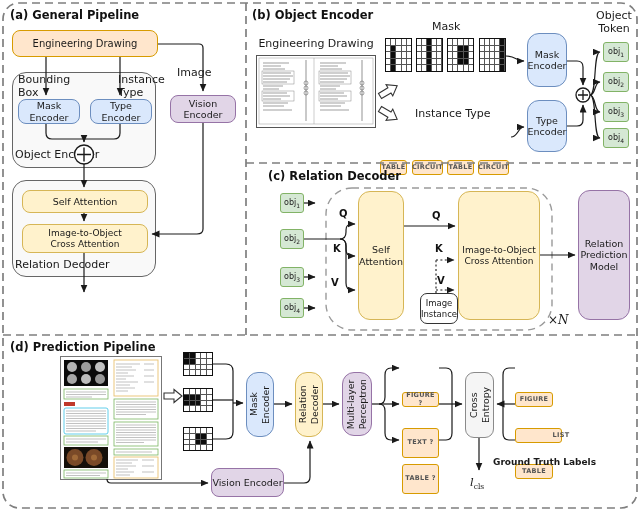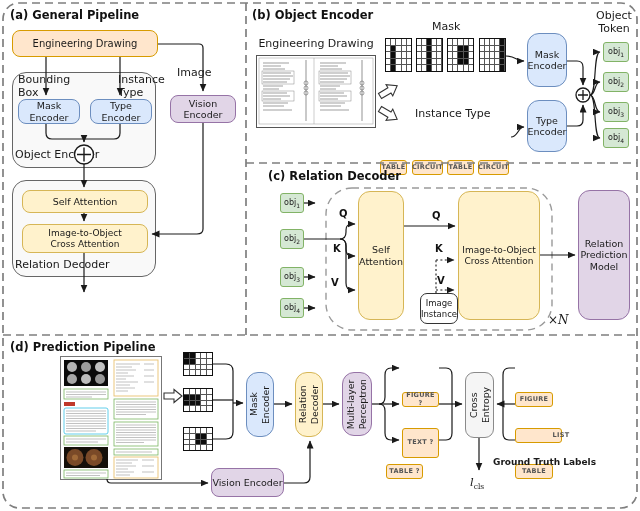--- a/index.html
+++ b/index.html
@@ -421,21 +421,21 @@
         <span>Perceptron</span>
       </div>
   </div>
 
   <div class="box orange r2 tok" style="left:402px;top:360px;width:37px;height:15px;">
       <span>FIGURE ?</span>
     </div>
   <div class="box orange r2 tok" style="left:402px;top:396px;width:37px;height:30px;">
       <span>TEXT ?</span>
     </div>
-  <div class="box orange r2 tok" style="left:386px;top:432px;width:37px;height:15px;">
+  <div class="box orange r2 tok" style="left:402px;top:432px;width:37px;height:30px;">
       <span>TABLE ?</span>
     </div>
 
   <div class="box gray" style="left:465px;top:372px;width:29px;height:66px;border-radius:9px;">
     <div class="vtext">
         <span>Cross Entropy</span>
       </div>
   </div>
 
   <div class="box orange r2 tok" style="left:515px;top:360px;width:38px;height:15px;">

